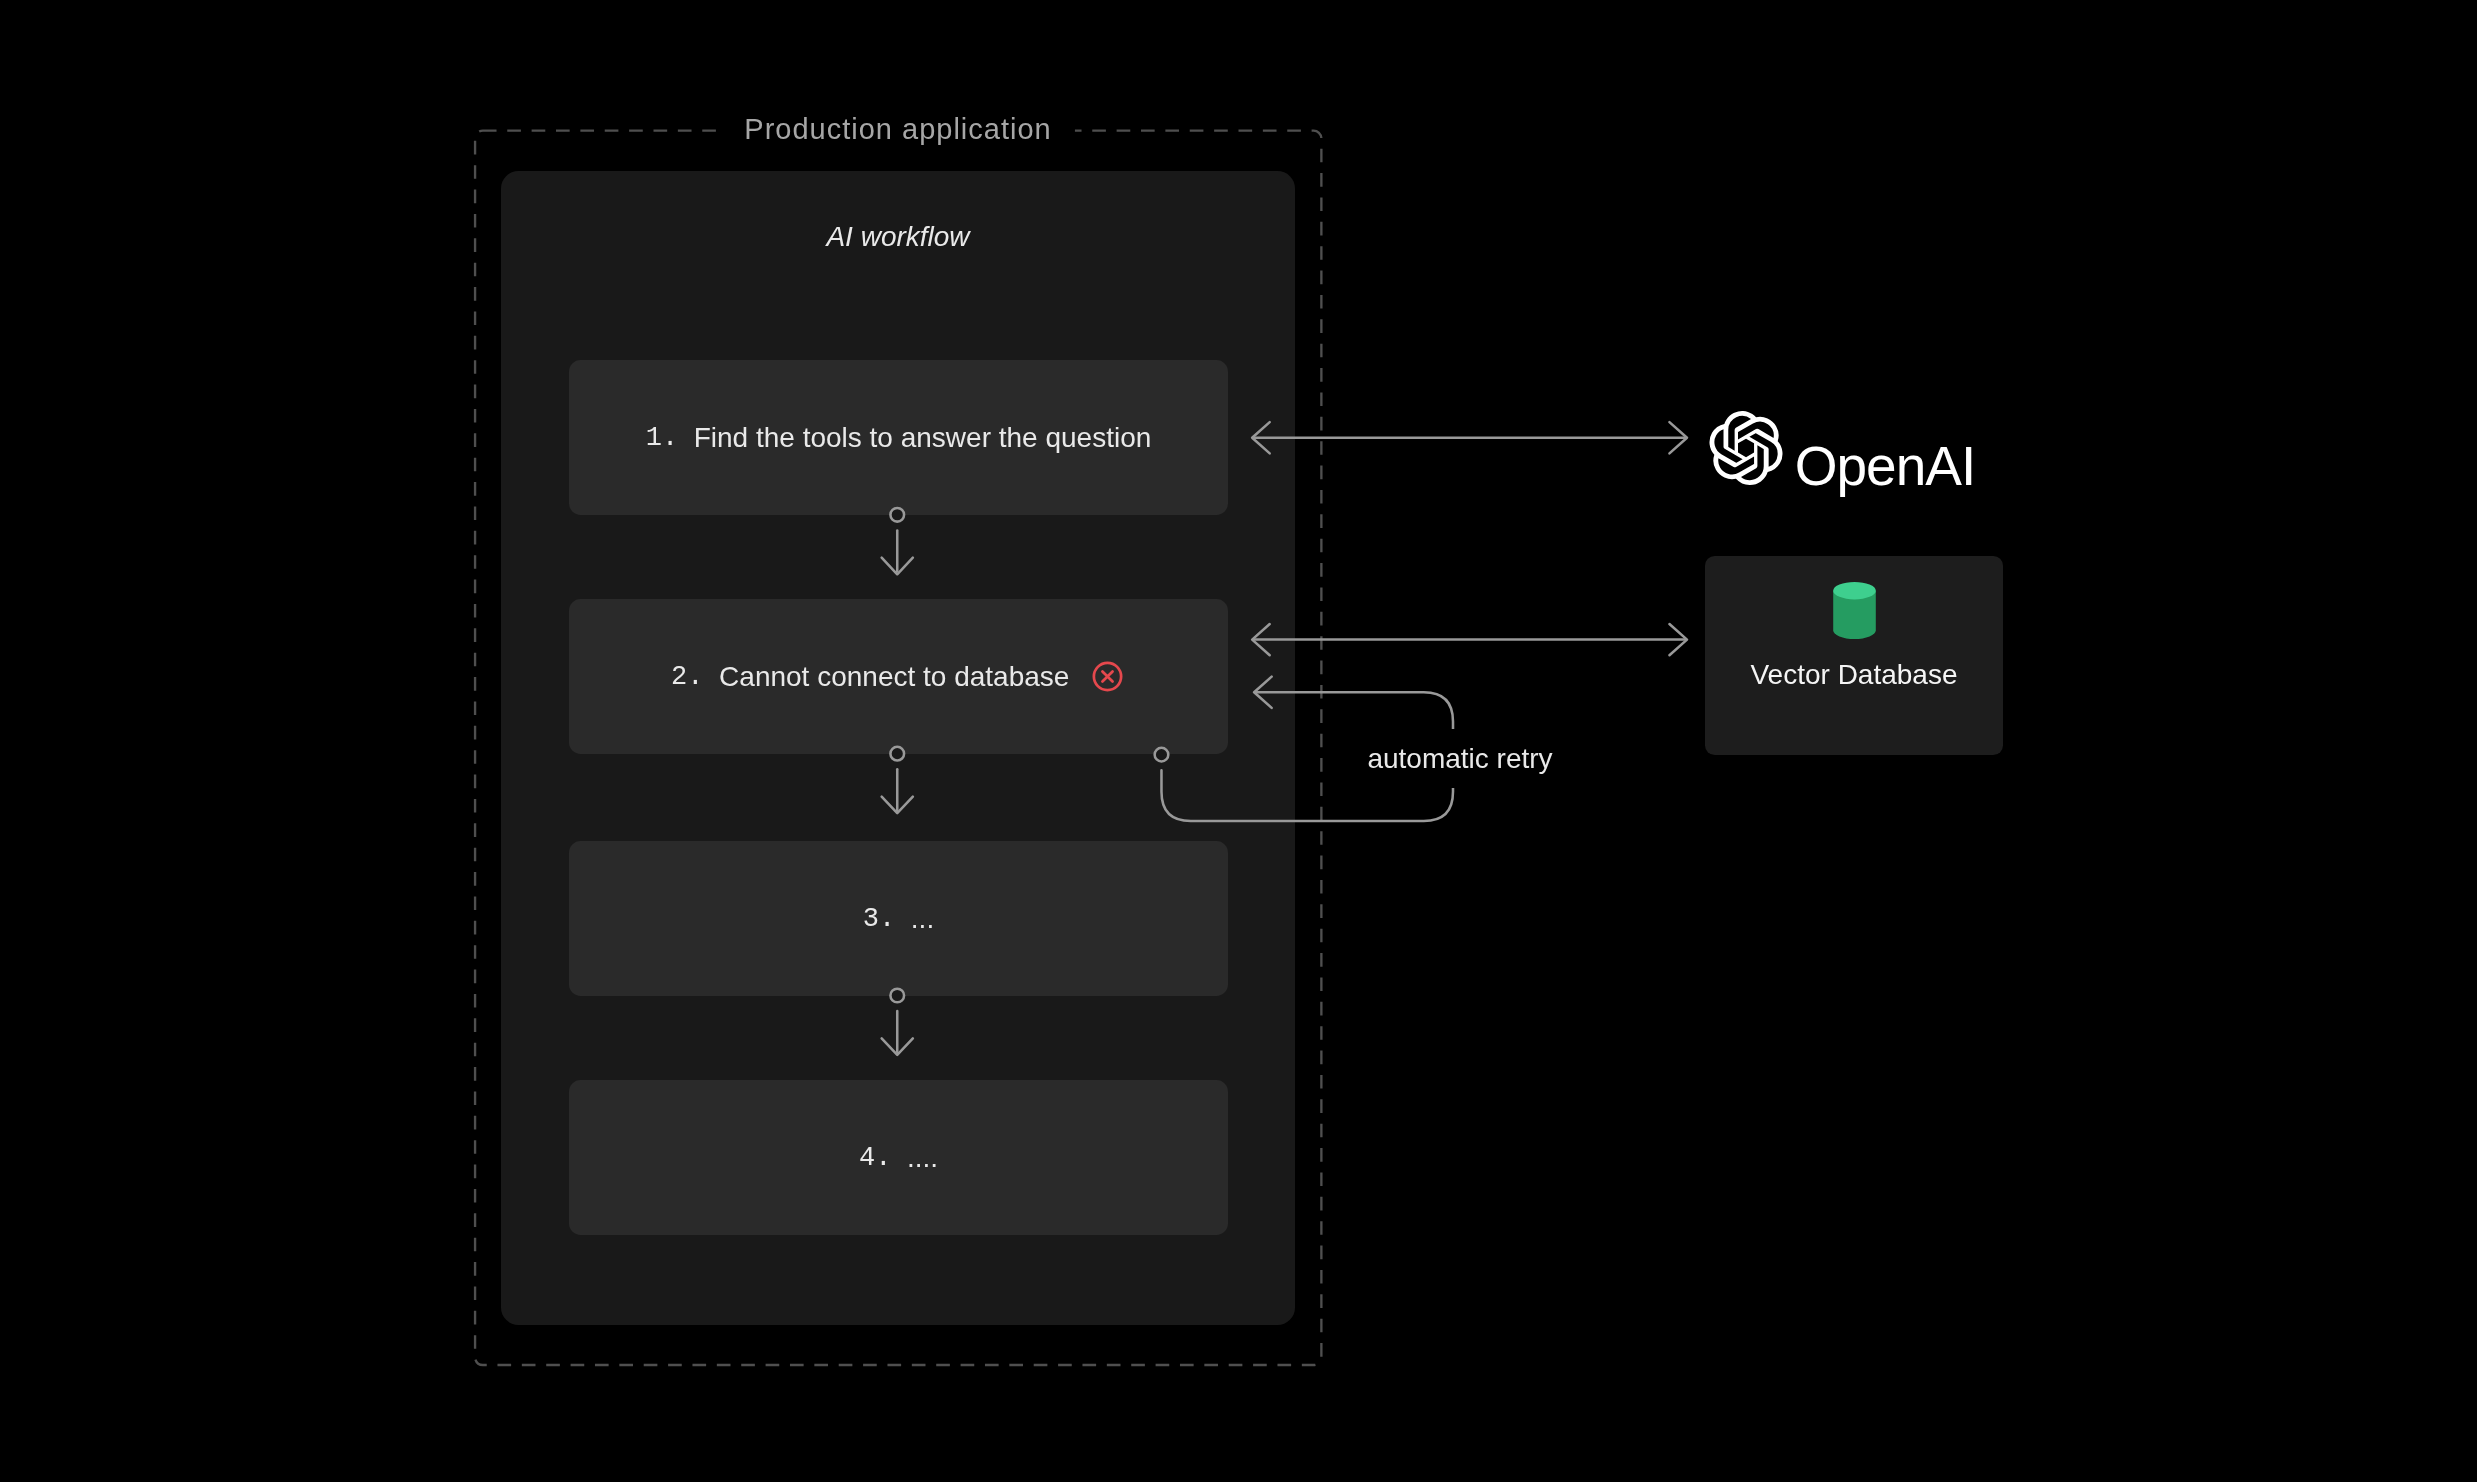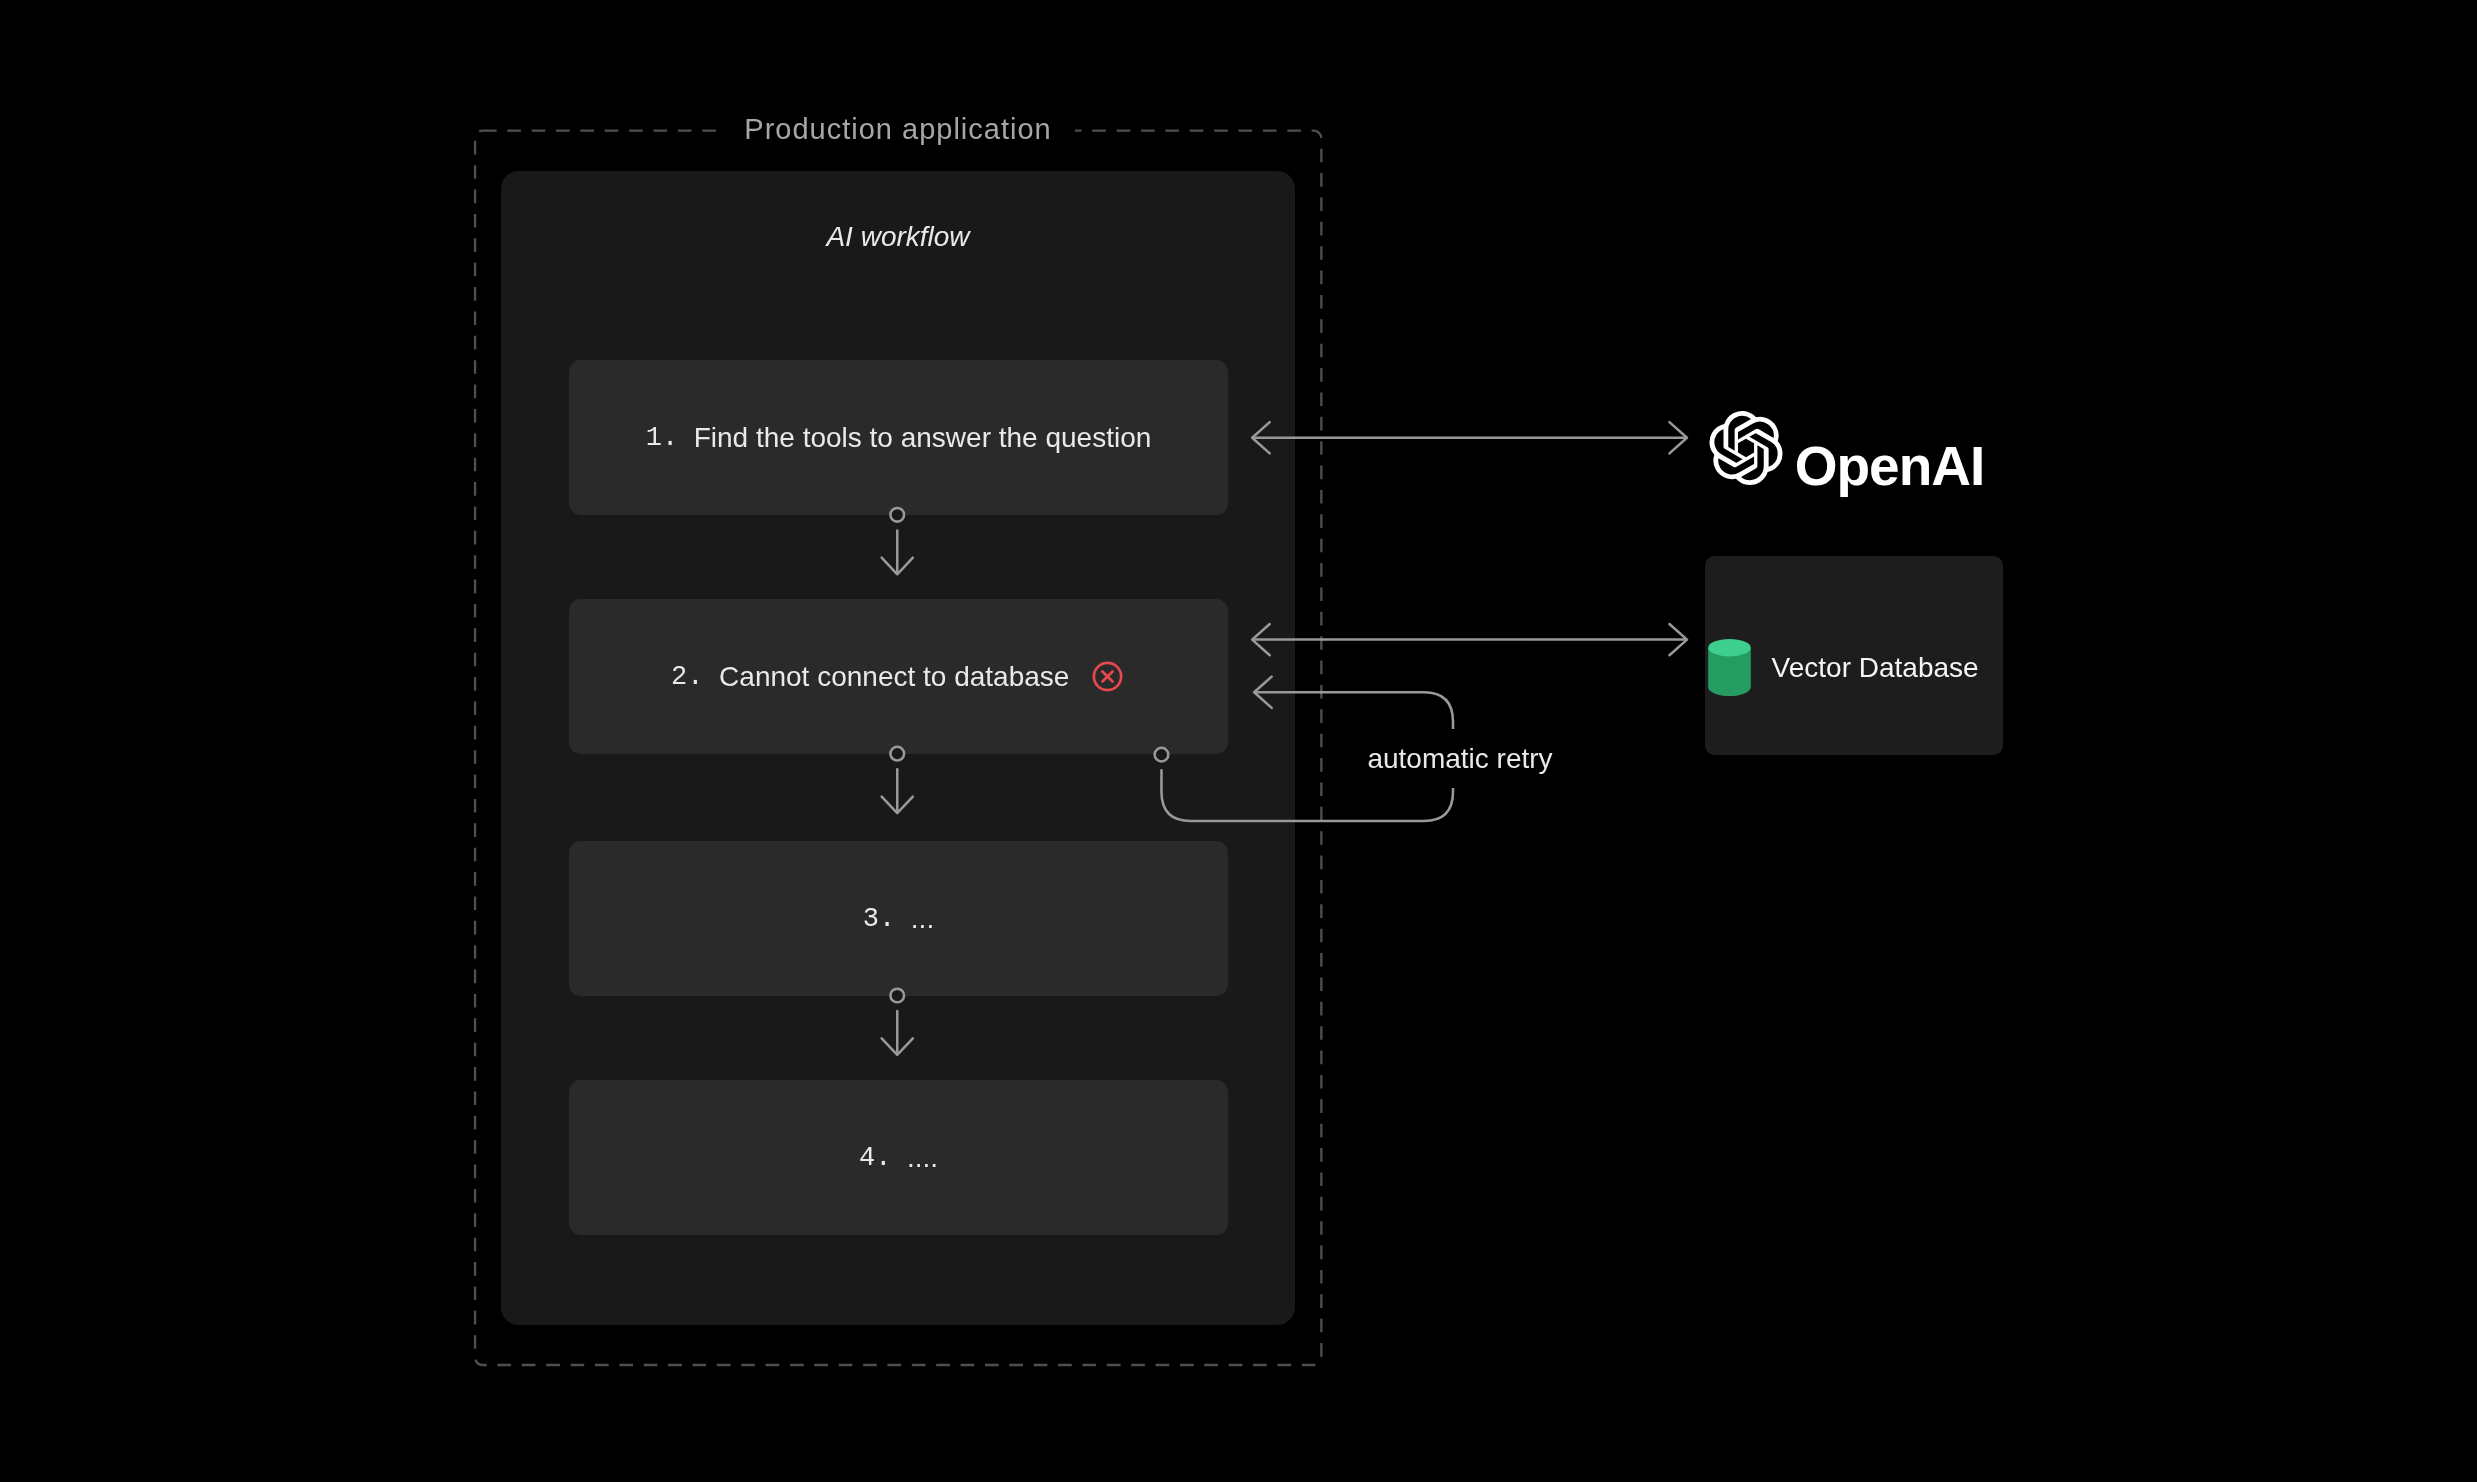--- a/index.html
+++ b/index.html
@@ -128,37 +128,37 @@
     top: 398px;
     display: flex;
     align-items: center;
     gap: 11.7px;
     z-index: 2;
   }
   .openai-mark path { fill: var(--openai-white, #fff); }
   .openai-word {
     color: var(--openai-white, #fff);
     font-size: 55px;
-    font-weight: 700;
+    font-weight: 400;
     letter-spacing: -1px;
     margin-top: 36px;
   }
 
   
   .vectordb {
     position: absolute;
     left: 1705px;
     top: 556px;
     width: 298px;
     height: 199px;
     background: var(--db-card, #1d1d1d);
     border-radius: 9.8px;
     box-sizing: border-box;
     display: flex;
-    flex-direction: row;
+    flex-direction: column;
     align-items: center;
     padding-top: 25px;
     gap: 17.6px;
     z-index: 2;
   }
   .cyl-body { fill: var(--db-green-body, #259c61); }
   .cyl-top  { fill: var(--db-green-top, #3ecf8e); }
   .vectordb-label {
     color: #f5f5f5;
     font-size: 28px;

